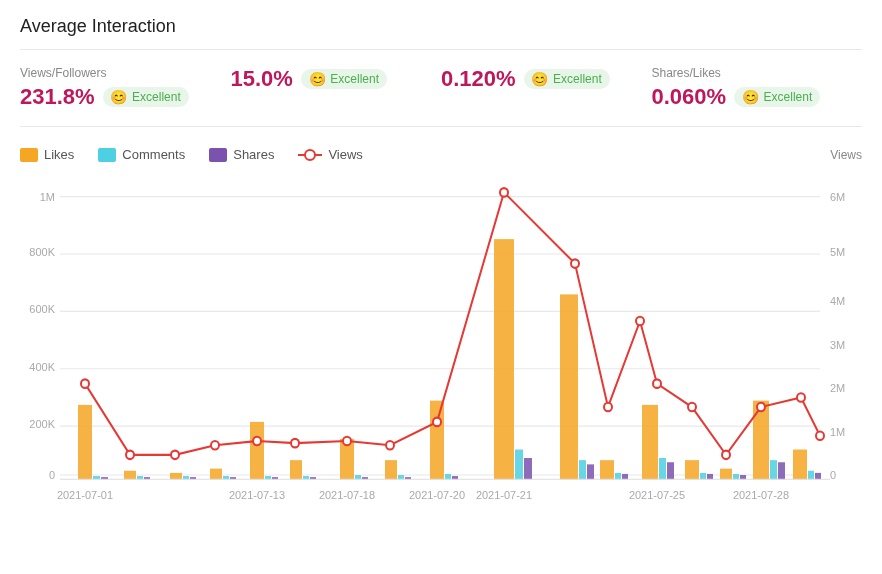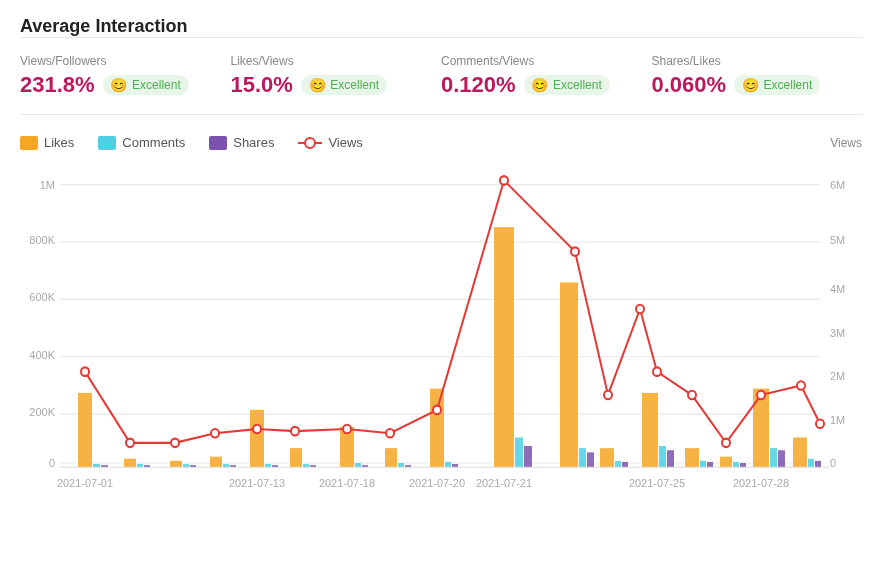--- a/index.html
+++ b/index.html
@@ -10,24 +10,24 @@
       width: 882px;
       height: 574px;
       overflow: hidden;
     }
     .container {
       padding: 16px 20px;
       width: 882px;
     }
     .title {
       font-size: 18px;
-      font-weight: 700;
+      font-weight: 400;
       color: #222;
       margin-bottom: 16px;
-      padding-bottom: 0;
+      padding-bottom: 12px;
       border-bottom: 1px solid #e8e8e8;
     }
     .metrics-row {
       display: flex;
       gap: 0;
       margin-bottom: 20px;
       padding-bottom: 16px;
       border-bottom: 1px solid #e8e8e8;
       justify-content: space-between;
     }
@@ -121,31 +121,29 @@
       <div class="metric-label">Views/Followers</div>
       <div class="metric-value-row">
         <span class="metric-value">231.8%</span>
         <span class="badge">
           <span class="smiley">😊</span>
           <span>Excellent</span>
         </span>
       </div>
     </div>
     <div class="metric-item">
-      <div class="metric-label">Likes/Views</div>
       <div class="metric-value-row">
         <span class="metric-value">15.0%</span>
         <span class="badge">
           <span class="smiley">😊</span>
           <span>Excellent</span>
         </span>
       </div>
     </div>
     <div class="metric-item">
-      <div class="metric-label">Comments/Views</div>
       <div class="metric-value-row">
         <span class="metric-value">0.120%</span>
         <span class="badge">
           <span class="smiley">😊</span>
           <span>Excellent</span>
         </span>
       </div>
     </div>
     <div class="metric-item">
       <div class="metric-label">Shares/Likes</div>

